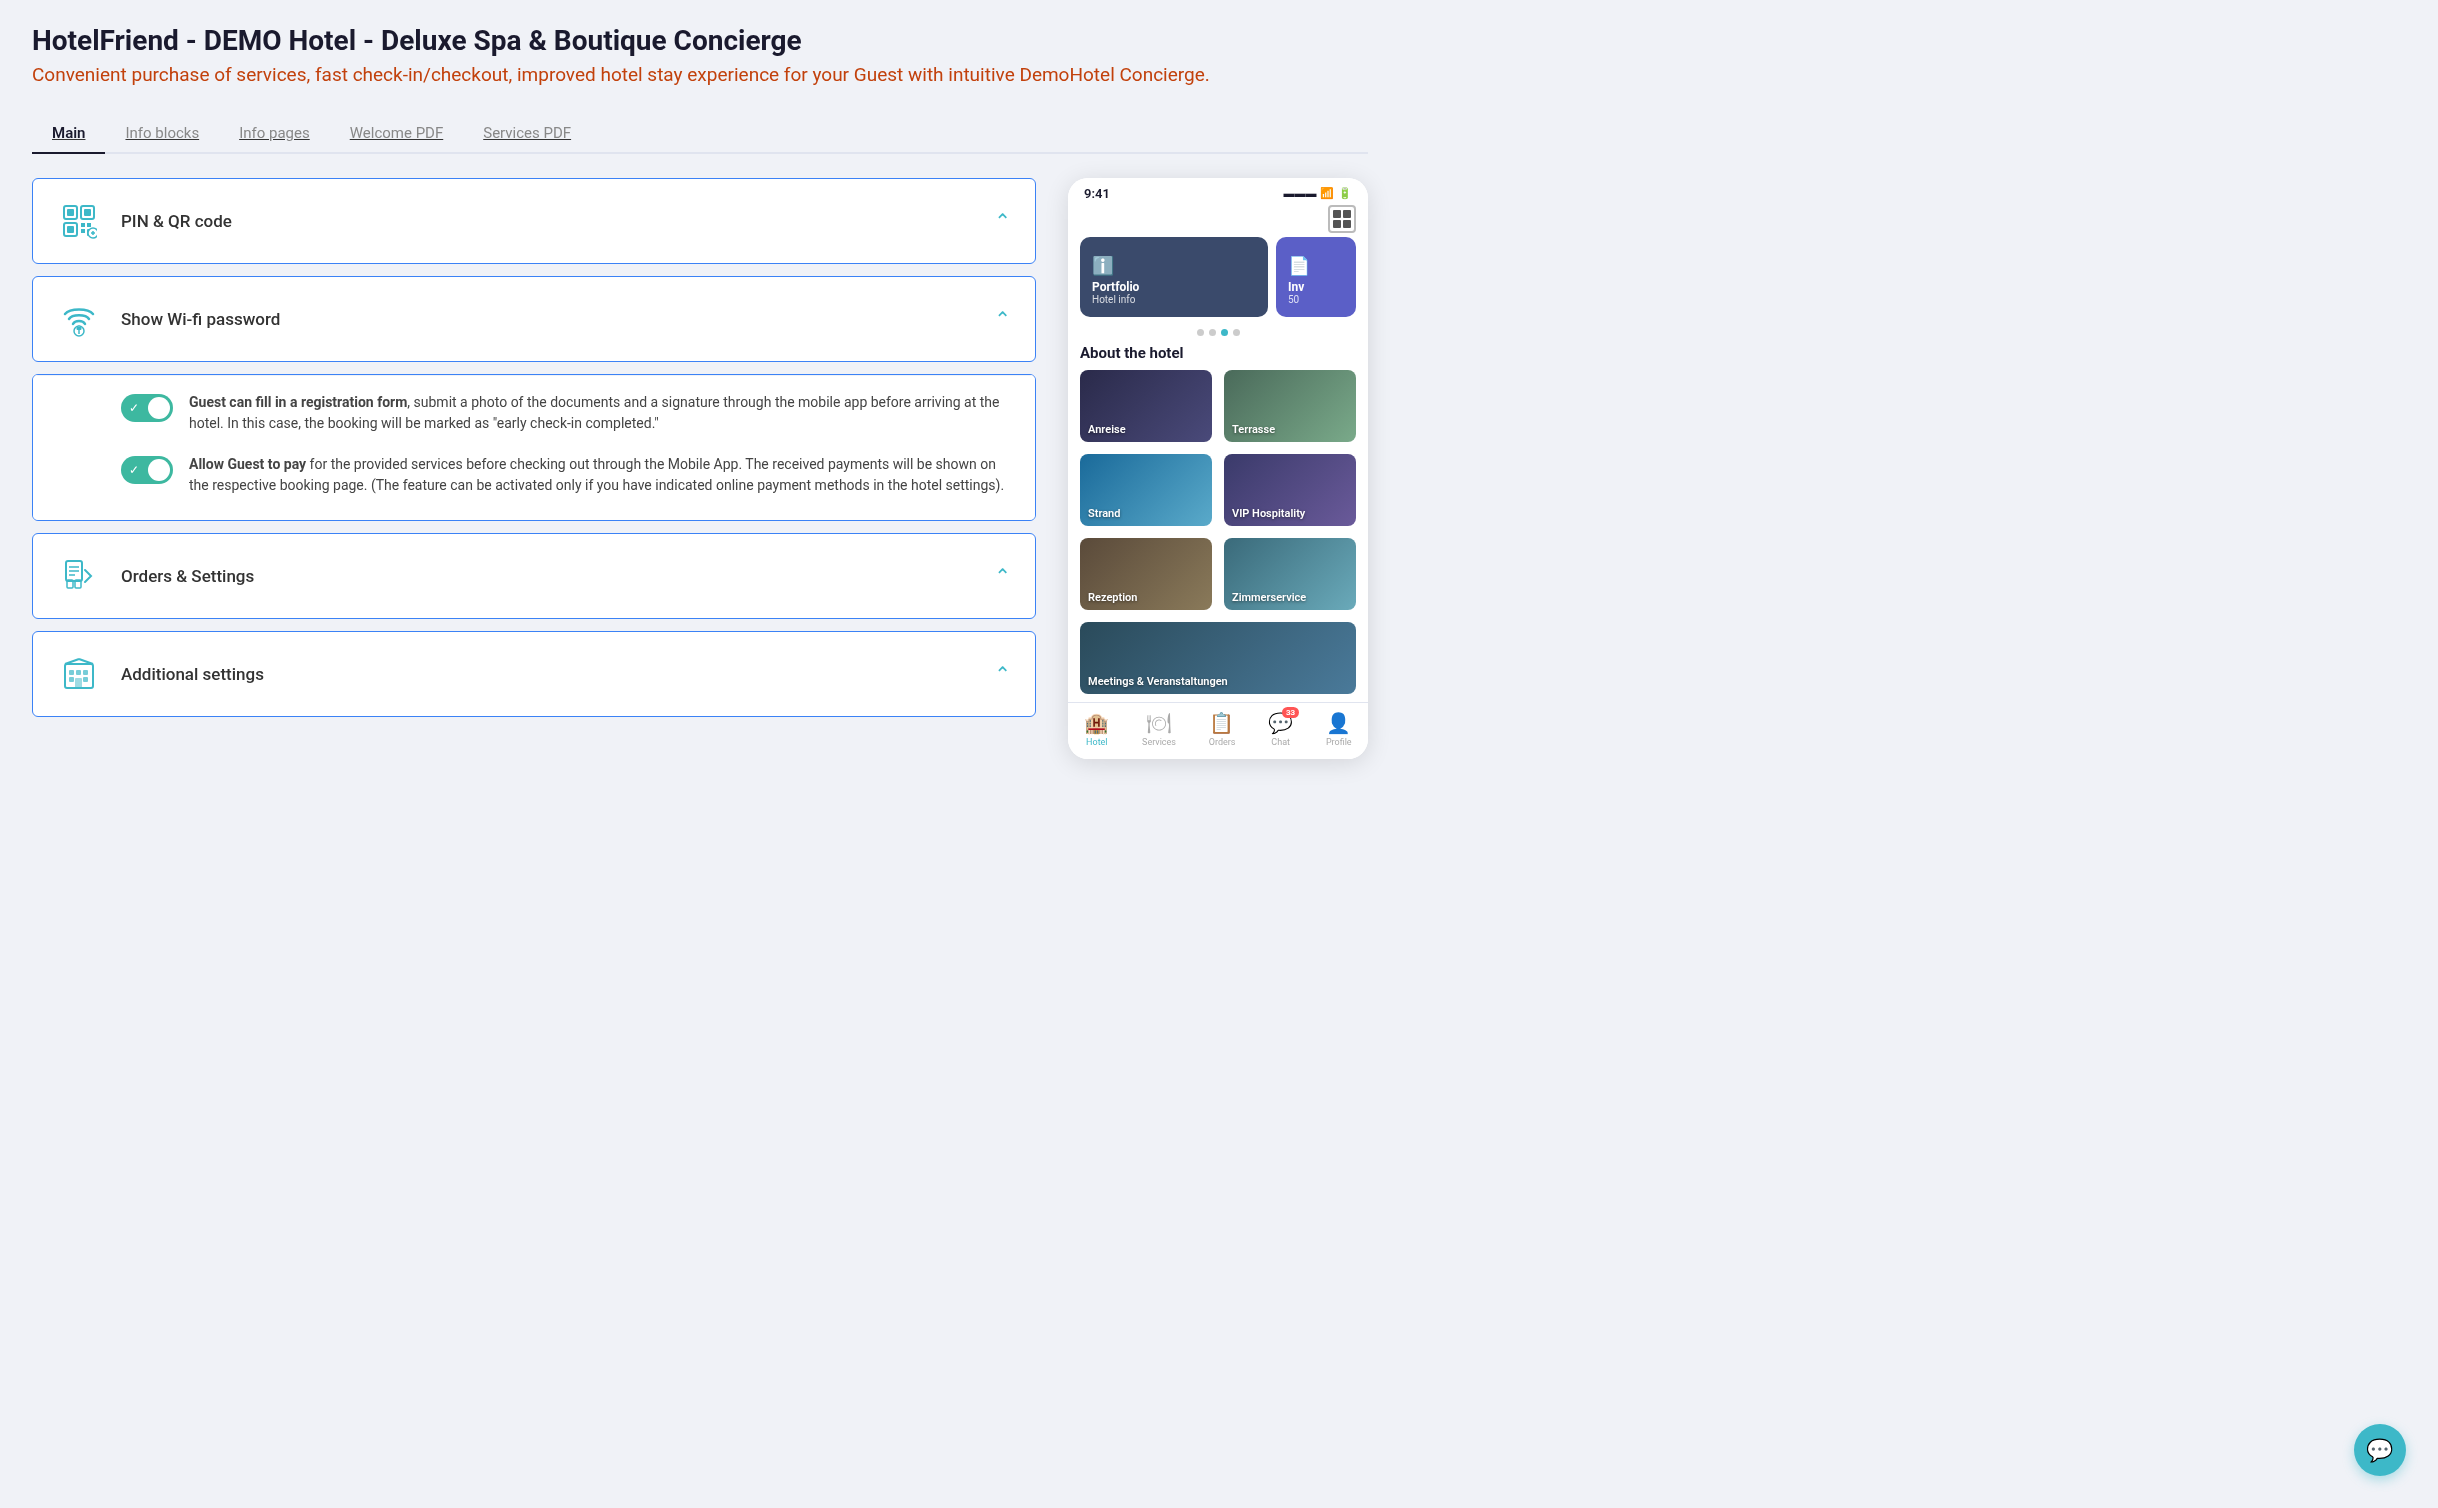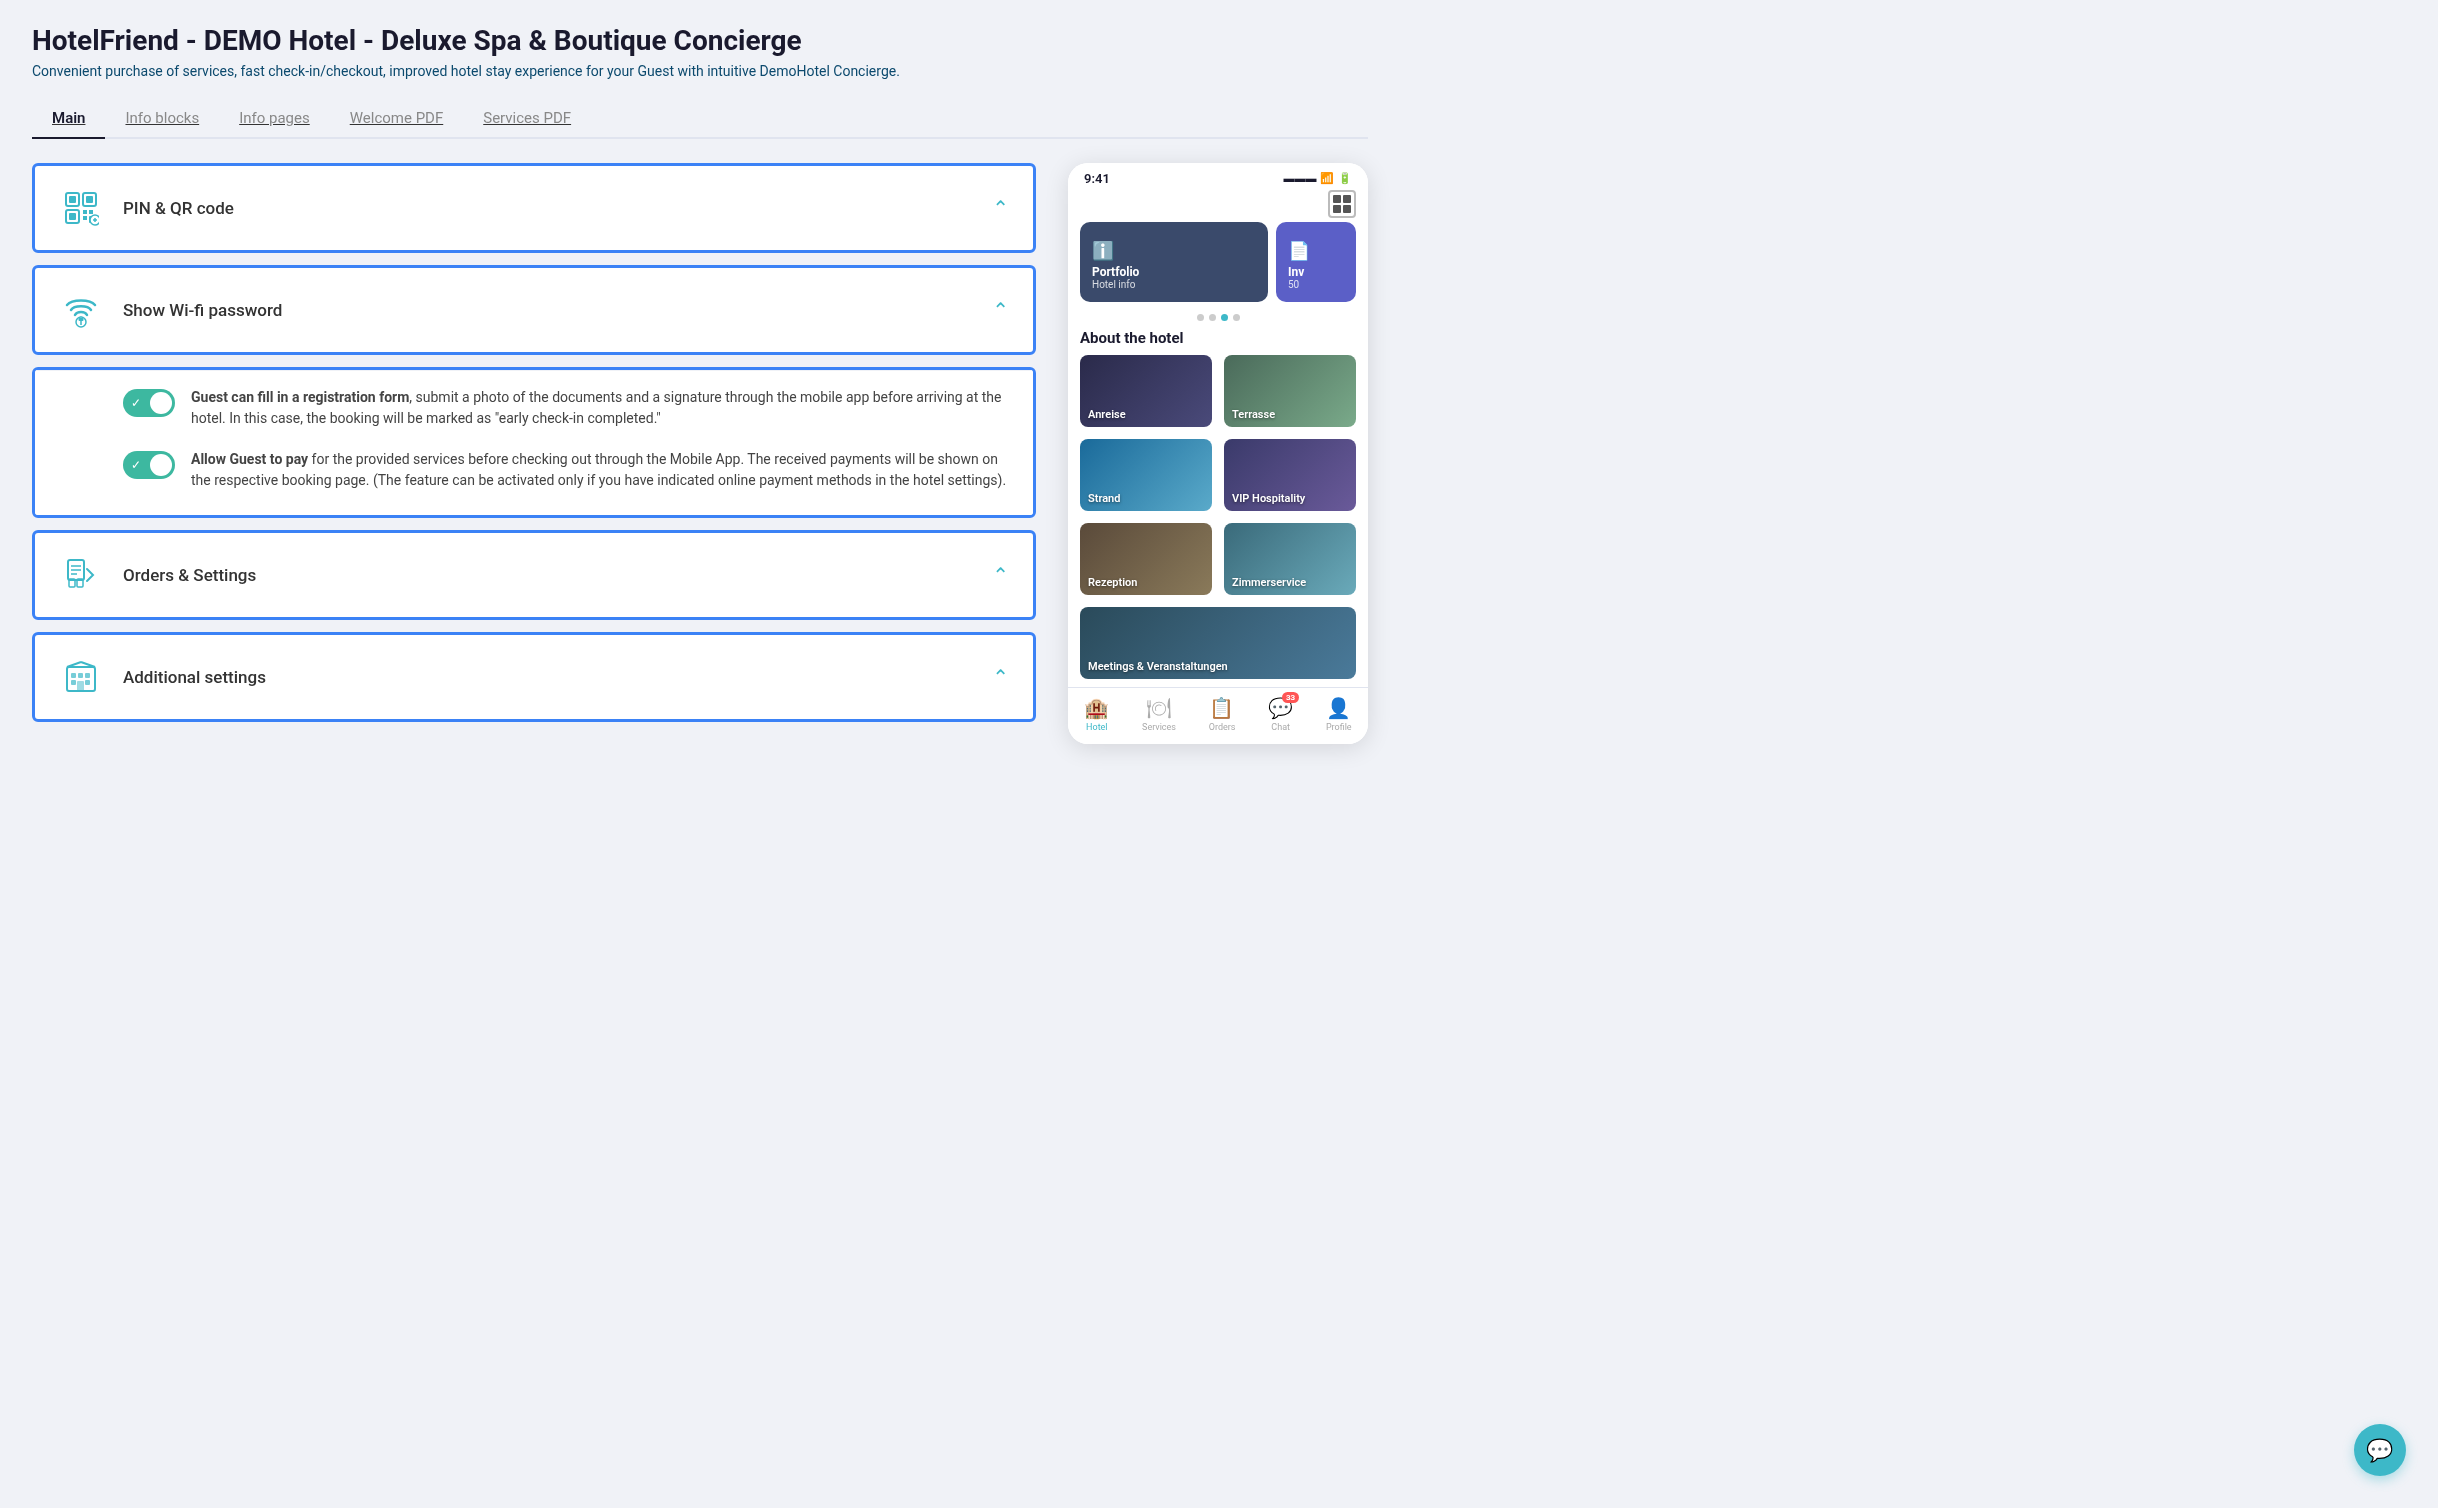--- a/index.html
+++ b/index.html
@@ -15,23 +15,23 @@
       padding: 24px 32px;
       max-width: 1400px;
     }
     .page-title {
       font-size: 28px;
       font-weight: 700;
       color: #1a1a2e;
       margin-bottom: 6px;
     }
     .page-subtitle {
-      font-size: 14px;
-      color: #0c4a6e;
-      margin-bottom: 20px;
+      font-size: 19px;
+      color: #c2410c;
+      margin-bottom: 28px;
     }
     .tabs {
       display: flex;
       gap: 0;
       border-bottom: 2px solid #e0e4ef;
       margin-bottom: 24px;
       text-decoration: underline;
     }
     .tab {
       padding: 10px 20px;
@@ -53,21 +53,21 @@
       align-items: flex-start;
     }
     .left-panel {
       flex: 1;
       display: flex;
       flex-direction: column;
       gap: 0;
     }
     .accordion-item {
       background: #fff;
-      border: 3px solid #3b82f6;
+      border: 1px solid #3b82f6;
       border-radius: 6px;
       margin-bottom: 12px;
       overflow: hidden;
     }
     .accordion-header {
       display: flex;
       align-items: center;
       padding: 20px 24px;
       cursor: pointer;
       gap: 20px;

